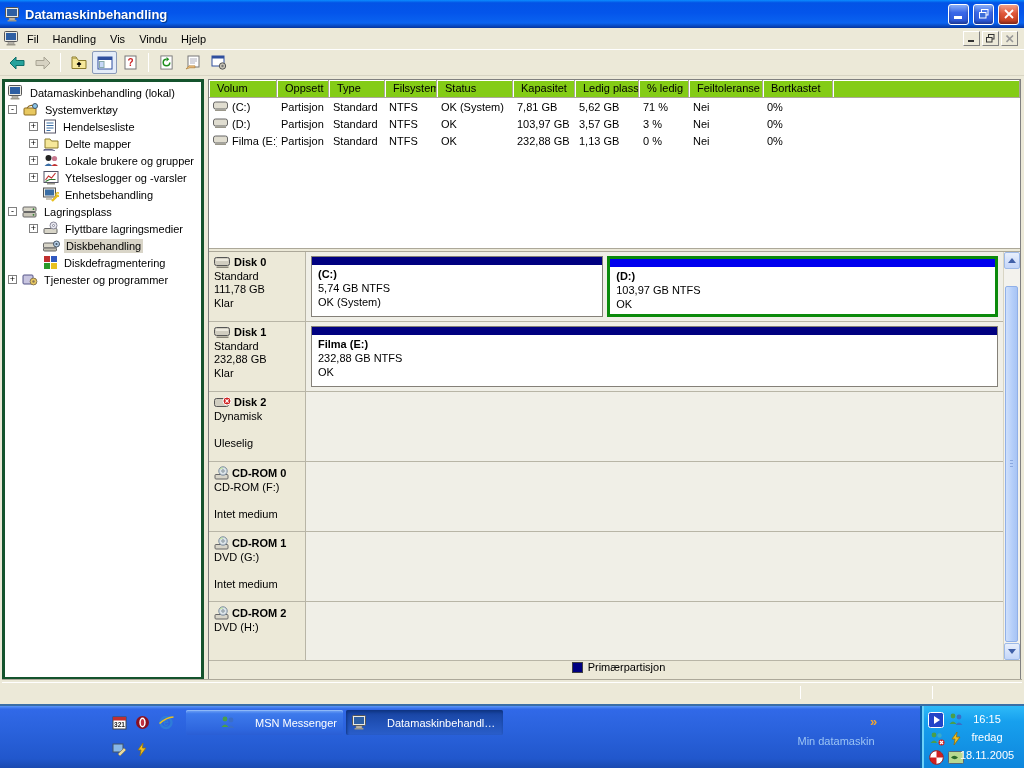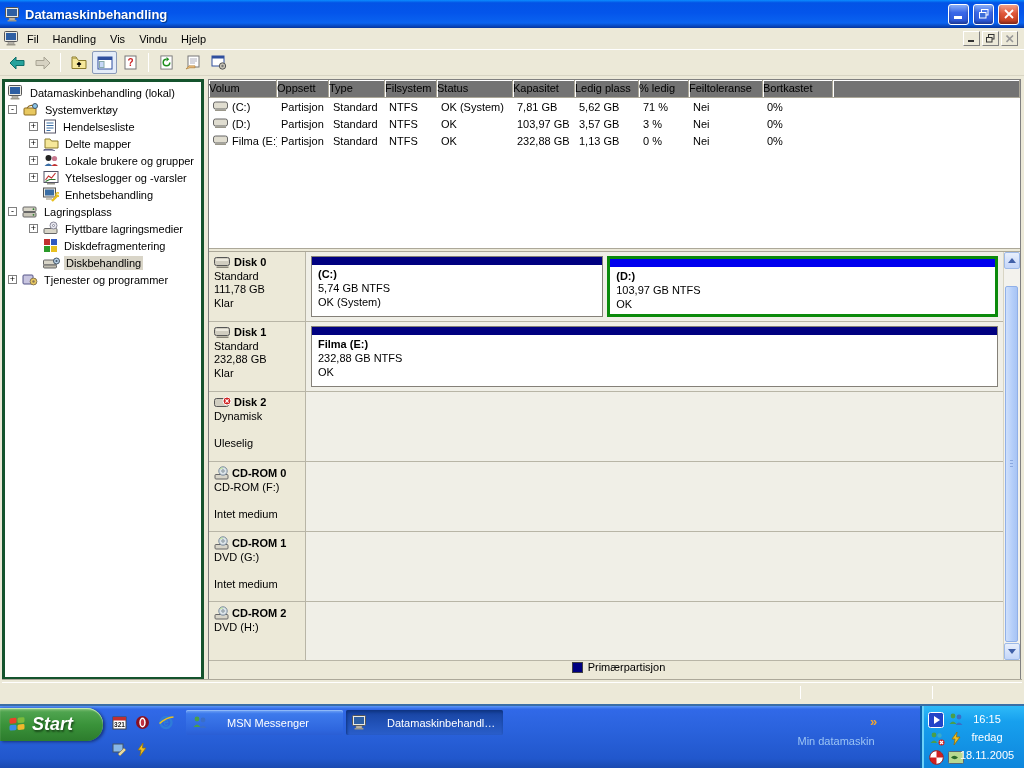--- a/index.html
+++ b/index.html
@@ -57,22 +57,22 @@
   .tree-label.selected { background:#D9D5C8; }
 
   
   .right-panel {
     position:absolute; left:208px; top:79px; width:813px; height:601px;
     border:1px solid #808080; background:#fff; display:flex; flex-direction:column;
   }
   .vol-list { height:168px; background:#fff; overflow:hidden; }
   .thead { display:flex; height:18px; }
   .th {
-    background:#737373; border-right:1px solid #ACA899; border-bottom:1px solid #ACA899;
-    box-shadow:inset 1px 1px 0 #fff; padding:2px 0; white-space:nowrap; overflow:hidden;
+    background:#84cc16; border-right:1px solid #ACA899; border-bottom:1px solid #ACA899;
+    box-shadow:inset 1px 1px 0 #fff; padding:2px 8px; white-space:nowrap; overflow:hidden;
   }
   .th.filler { flex:1; }
   .tr { display:flex; height:17px; align-items:center; }
   .td { padding:0 4px; white-space:nowrap; overflow:hidden; display:flex; align-items:center; gap:3px; }
   .hsplit { height:4px; background:#ECE9D8; border-top:1px solid #ACA899; border-bottom:1px solid #ACA899; }
 
   .disk-area { flex:1; position:relative; background:#F0EFE7; overflow:hidden; }
   .disk-rows { position:absolute; left:0; top:0; right:17px; bottom:0; overflow:hidden; }
   .disk-row { height:70px; border-bottom:1px solid #B8B5A6; display:flex; }
   .disk-label {
@@ -123,21 +123,21 @@
     box-shadow:inset 0 1px 1px #C8ECB8, 2px 1px 3px rgba(0,0,20,.45);
     display:flex; align-items:center; gap:5px; padding:0 16px 0 7px;
     color:#fff; font-weight:bold; font-style:italic; font-size:18px; text-shadow:1px 2px 2px #1A4A1A;
   }
   .ql-row { position:absolute; display:flex; gap:8px; }
   .ql-row.r1 { left:112px; top:8px; } .ql-row.r2 { left:112px; top:36px; }
   .task-buttons { position:absolute; left:186px; top:4px; height:25px; display:flex; gap:3px; }
   .task-btn {
     width:157px; border-radius:2px; display:flex; align-items:center; gap:19px; padding:0 6px;
     background:linear-gradient(180deg,#74A6F6 0%,#3D7AEC 15%,#2E66DE 80%,#2A5ED4 100%);
-    box-shadow:inset 0 1px 0 #8CB8F8; color:#fff;
+    box-shadow:inset 0 1px 0 #8CB8F8; color:#fff;justify-content:flex-end;
   }
   .task-btn.active {
     background:linear-gradient(180deg,#17429E 0%,#2152B8 55%,#2A5ECA 100%);
     box-shadow:inset 1px 2px 3px #0E3380;
   }
   .task-label { white-space:nowrap; overflow:hidden; text-overflow:ellipsis; }
   .chevron { position:absolute; left:870px; top:8px; color:#F2A733; font-weight:bold; font-size:13px; }
   .desktop-label { position:absolute; left:766px; top:29px; width:140px; text-align:center; color:#9CC4F4; }
   .tray {
     position:absolute; right:0; top:0; width:104px; height:62px;
@@ -387,40 +387,40 @@
             <rect x="1" y="7.5" width="13" height="5" rx="1" fill="#D8D5C8" stroke="#666"></rect>
             <circle cx="10.5" cy="4.5" r="3.5" fill="#E8E8F0" stroke="#889"></circle>
             <circle cx="10.5" cy="4.5" r="1" fill="#fff" stroke="#889"></circle>
           </svg>
         </span>
         <span class="tree-label">Flyttbare lagringsmedier</span>
       </div>
       <div class="tree-item" style="padding-left:24px">
         <span class="expander-spacer"></span>
         <span class="icon">
+          <svg width="17" height="14" viewBox="0 0 17 14">
+            <rect x="0.5" y="4" width="13" height="5" rx="1" fill="#D8D5C8" stroke="#666"></rect>
+            <rect x="0.5" y="9" width="13" height="3" rx="1" fill="#C0BDB0" stroke="#666"></rect>
+            <circle cx="13.5" cy="5" r="3" fill="#B8D0E8" stroke="#445566"></circle>
+            <circle cx="13.5" cy="5" r="1.1" fill="#445566"></circle>
+          </svg>
+        </span>
+        <span class="tree-label selected">Diskbehandling</span>
+      </div>
+      <div class="tree-item" style="padding-left:24px">
+        <span class="expander-spacer"></span>
+        <span class="icon">
           <svg width="15" height="15" viewBox="0 0 15 15">
             <rect x="1" y="1" width="6" height="6" fill="#C03030"></rect>
             <rect x="8" y="1" width="6" height="6" fill="#3058C0"></rect>
             <rect x="1" y="8" width="6" height="6" fill="#2A9A2A"></rect>
             <rect x="8" y="8" width="6" height="6" fill="#E8C020"></rect>
           </svg>
         </span>
         <span class="tree-label">Diskdefragmentering</span>
-      </div>
-      <div class="tree-item" style="padding-left:24px">
-        <span class="expander-spacer"></span>
-        <span class="icon">
-          <svg width="17" height="14" viewBox="0 0 17 14">
-            <rect x="0.5" y="4" width="13" height="5" rx="1" fill="#D8D5C8" stroke="#666"></rect>
-            <rect x="0.5" y="9" width="13" height="3" rx="1" fill="#C0BDB0" stroke="#666"></rect>
-            <circle cx="13.5" cy="5" r="3" fill="#B8D0E8" stroke="#445566"></circle>
-            <circle cx="13.5" cy="5" r="1.1" fill="#445566"></circle>
-          </svg>
-        </span>
-        <span class="tree-label selected">Diskbehandling</span>
       </div>
       <div class="tree-item" style="padding-left:3px">
         <span class="expander">+</span>
         <span class="icon">
           <svg width="16" height="15" viewBox="0 0 16 15">
             <rect x="1" y="3" width="10" height="9" rx="1" fill="#C8C5E0" stroke="#558"></rect>
             <circle cx="11.5" cy="9.5" r="3.4" fill="#E8C860" stroke="#887755"></circle>
             <circle cx="11.5" cy="9.5" r="1.2" fill="#887755"></circle>
           </svg>
         </span>
@@ -718,31 +718,20 @@
       </div>
   </div>
 
   <div class="statusbar">
     <span class="sb-div" style="left:798px"></span>
     <span class="sb-div" style="left:930px"></span>
   </div>
 </div>
 
 <div class="taskbar">
-  <div class="start-btn">
-    <span class="icon" id="start-flag">
-        <svg width="20" height="17" viewBox="0 0 20 17">
-          <rect x="2.5" y="2.5" width="7" height="5.5" rx="1.5" fill="#E8422A" transform="skewY(-5)"></rect>
-          <rect x="10.5" y="2.6" width="7" height="5.5" rx="1.5" fill="#7CBB3C" transform="skewY(-5)"></rect>
-          <rect x="2.5" y="9.4" width="7" height="5.5" rx="1.5" fill="#3C8CE8" transform="skewY(-5)"></rect>
-          <rect x="10.5" y="9.5" width="7" height="5.5" rx="1.5" fill="#F0B82C" transform="skewY(-5)"></rect>
-        </svg>
-      </span>
-    <span>Start</span>
-  </div>
   <div class="ql-row r1" id="ql1">
       <span class="icon">
         <svg width="15" height="15" viewBox="0 0 15 15">
           <rect x="1" y="2" width="13" height="12" fill="#fff" stroke="#444"></rect>
           <rect x="1" y="2" width="13" height="3.5" fill="#C03030"></rect>
           <text x="7.5" y="12" font-size="6.5" font-weight="bold" fill="#222" text-anchor="middle">321</text>
         </svg>
       </span>
       <span class="icon">
         <svg width="15" height="15" viewBox="0 0 15 15">

